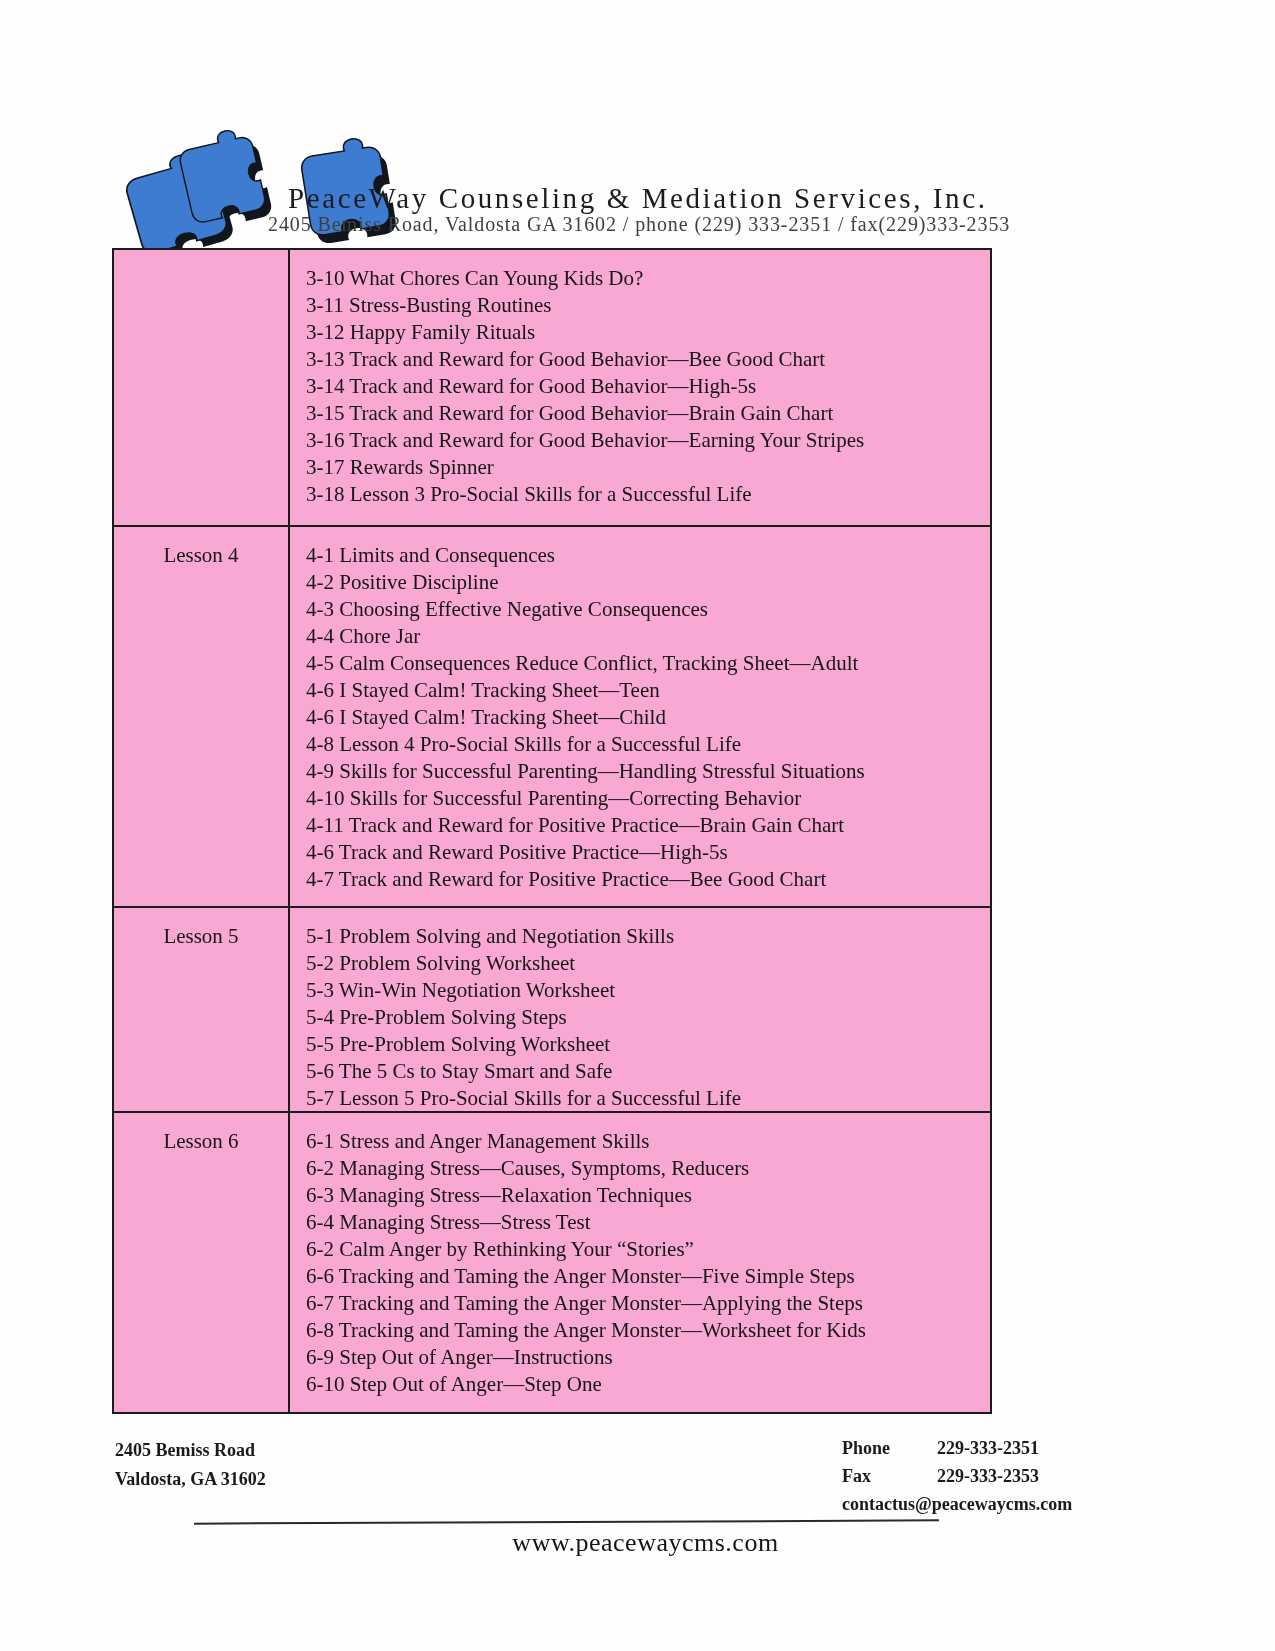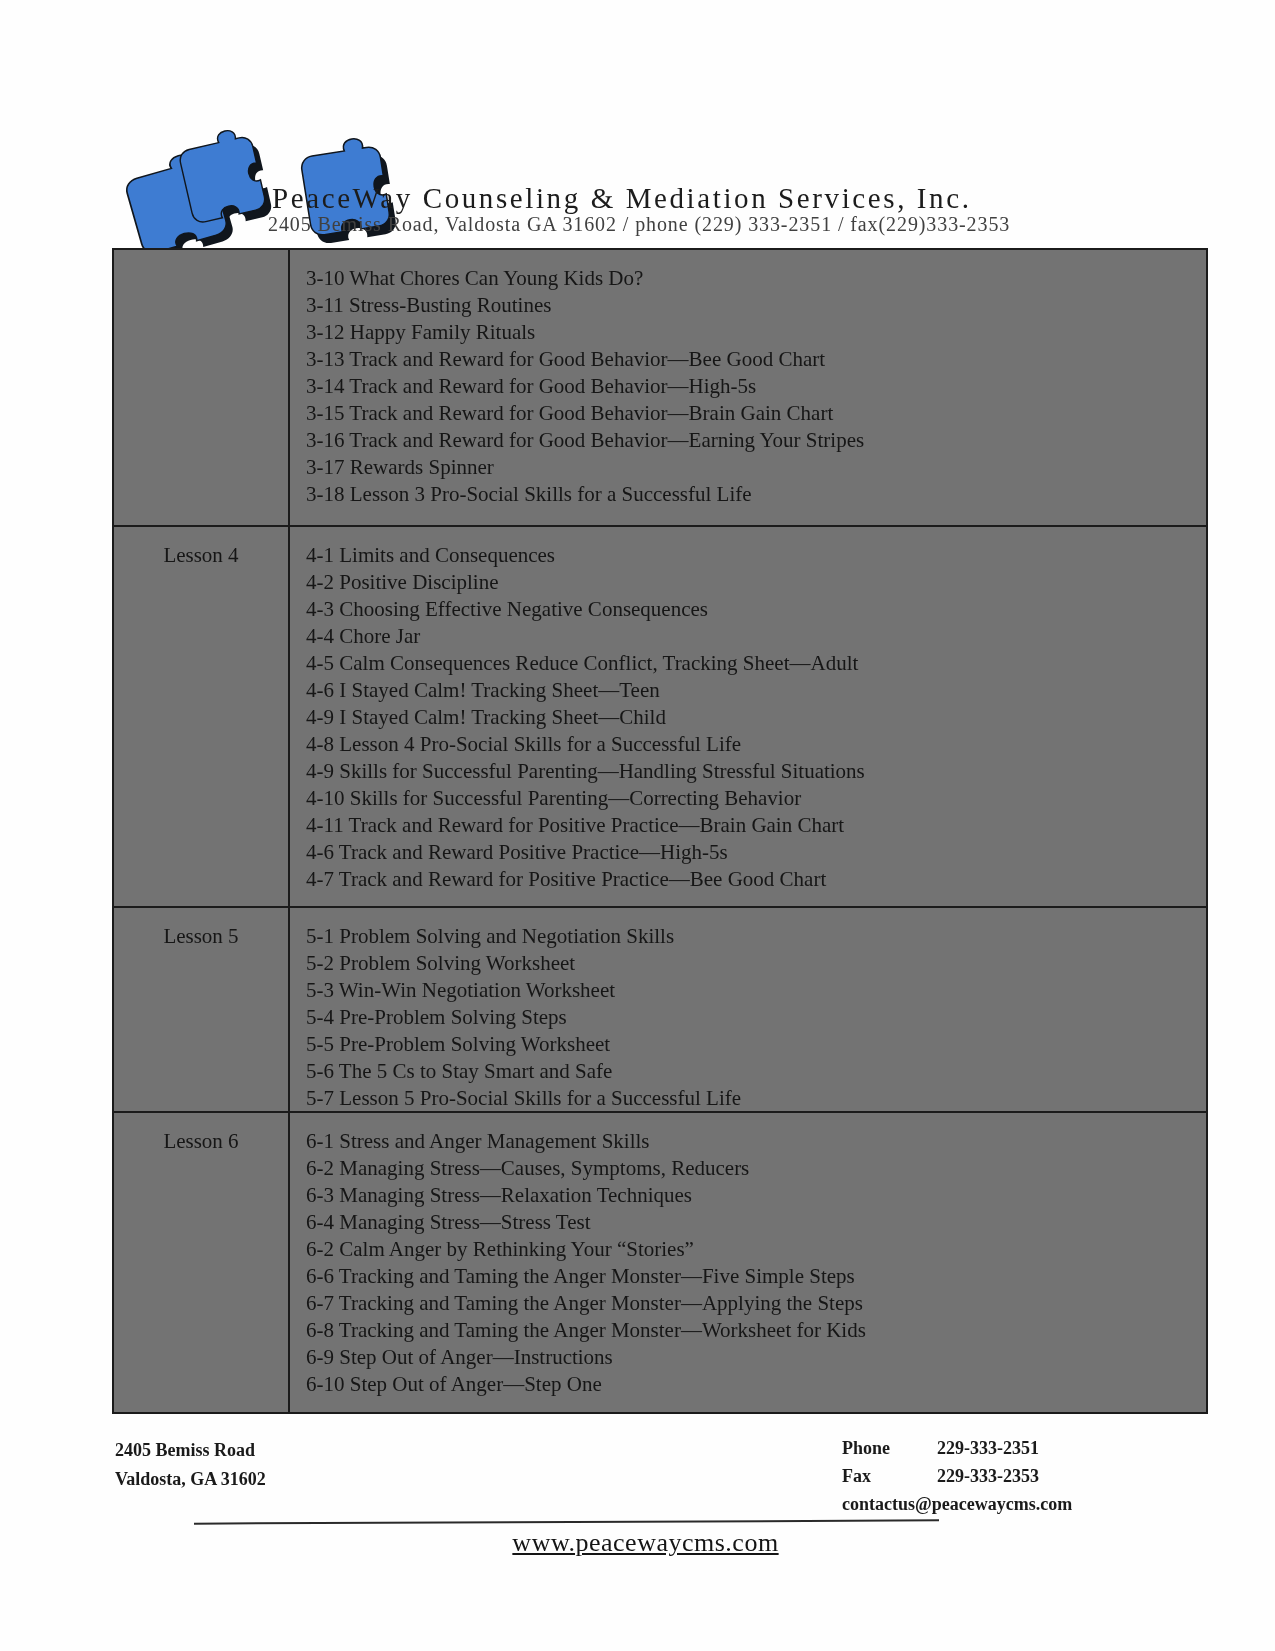--- a/index.html
+++ b/index.html
@@ -12,36 +12,36 @@
     color:#161616;
     overflow:hidden;
   }
   
   .logo {
     position:absolute; left:112px; top:124px;
     width:300px; height:114px;
   }
   .logo svg { overflow:visible; }
   .company {
-    position:absolute; left:272px; top:182px;
+    position:absolute; left:288px; top:182px;
     font-size:29px; letter-spacing:2.6px;
     color:#1c1c1c; white-space:nowrap;
     font-weight:500;
   }
   .addr {
     position:absolute; left:268px; top:213px;
     font-size:20px; letter-spacing:0.9px;
     color:#404040; white-space:nowrap;
   }
   
   .toc-table {
     position:absolute; left:112px; top:248px;
-    width:1096px;
+    width:880px;
     border:2px solid #1b1b1b;
-    background:#737373;
+    background:#f9a8d4;
   }
   .t-row { display:flex; overflow:hidden; }
   .t-row + .t-row { border-top:2px solid #1b1b1b; }
   .t-row:nth-child(1){ height:275px; }
   .t-row:nth-child(2){ height:381px; }
   .t-row:nth-child(3){ height:205px; }
   .t-row:nth-child(4){ height:301px; }
   .cell-lesson {
     width:176px; flex:0 0 176px;
     border-right:2px solid #1b1b1b;
@@ -70,21 +70,20 @@
   .f-row .f-label { width:71px; }
   .rule {
     position:absolute; left:194px; top:1521px;
     width:745px; height:2px; background:#2a2a2a;
     transform:rotate(-0.25deg);
   }
   .website {
     position:absolute; left:16px; right:0; top:1528px;
     text-align:center; font-size:26px; color:#151515;
     letter-spacing:0.5px;
-    text-decoration:underline;
   }
 </style>
 </head>
 <body>
 
 <div class="page">
 
   <div class="logo">
     <svg width="300" height="114" viewBox="0 0 300 114" xmlns="http://www.w3.org/2000/svg">
       <defs>
@@ -127,21 +126,21 @@
       </div>
       <div class="t-row">
         <div class="cell-lesson">Lesson 4</div>
         <div class="cell-items">
           <div class="toc-item">4-1 Limits and Consequences</div>
           <div class="toc-item">4-2 Positive Discipline</div>
           <div class="toc-item">4-3 Choosing Effective Negative Consequences</div>
           <div class="toc-item">4-4 Chore Jar</div>
           <div class="toc-item">4-5 Calm Consequences Reduce Conflict, Tracking Sheet—Adult</div>
           <div class="toc-item">4-6 I Stayed Calm! Tracking Sheet—Teen</div>
-          <div class="toc-item">4-9 I Stayed Calm! Tracking Sheet—Child</div>
+          <div class="toc-item">4-6 I Stayed Calm! Tracking Sheet—Child</div>
           <div class="toc-item">4-8 Lesson 4 Pro-Social Skills for a Successful Life</div>
           <div class="toc-item">4-9 Skills for Successful Parenting—Handling Stressful Situations</div>
           <div class="toc-item">4-10 Skills for Successful Parenting—Correcting Behavior</div>
           <div class="toc-item">4-11 Track and Reward for Positive Practice—Brain Gain Chart</div>
           <div class="toc-item">4-6 Track and Reward Positive Practice—High-5s</div>
           <div class="toc-item">4-7 Track and Reward for Positive Practice—Bee Good Chart</div>
         </div>
       </div>
       <div class="t-row">
         <div class="cell-lesson">Lesson 5</div>

